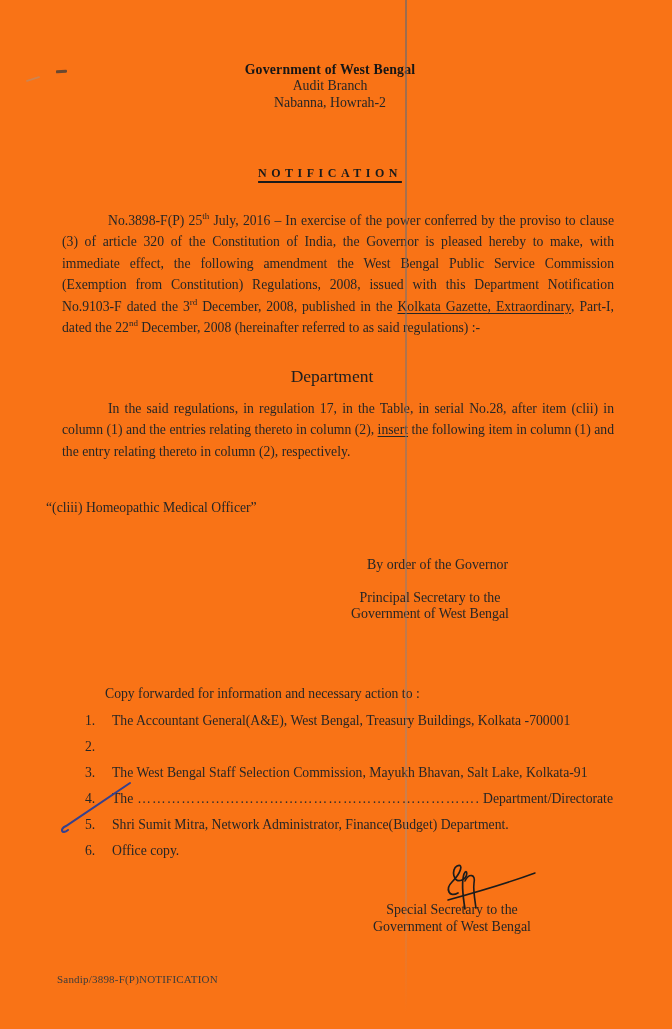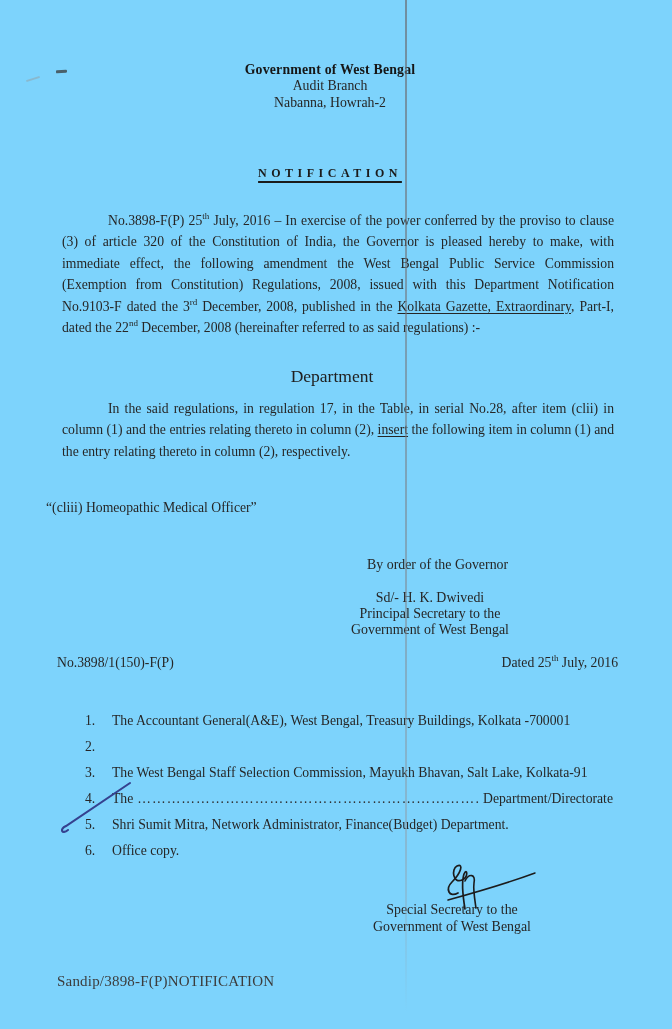--- a/index.html
+++ b/index.html
@@ -1,21 +1,21 @@
 <!DOCTYPE html>
 <html><head>
 <meta charset="utf-8">
 <style>
   * { margin:0; padding:0; box-sizing:border-box; }
   html,body { background:#e8e8e8; }
   .page {
     position:relative;
     width:672px; height:1029px;
     margin:0 auto;
-    background:#7dd3fc;
+    background:#f97316;
     font-family:"Liberation Serif", serif;
     color:#262626;
     overflow:hidden;
   }
   
   .fold-line {
     position:absolute; left:405px; top:0; width:1.5px; height:1012px;
     background:linear-gradient(to bottom,
       rgba(105,105,110,.65) 0%, rgba(125,125,130,.5) 55%,
       rgba(150,150,155,.4) 85%, rgba(170,170,175,0) 100%);
@@ -68,21 +68,21 @@
   .fwd-text { white-space:nowrap; }
   .leader { flex:1 1 auto; overflow:hidden; white-space:nowrap; letter-spacing:1px;
     margin:0 4px; color:#2e2e2e; }
 
   .sig-svg { position:absolute; top:853px; left:418px; z-index:4; }
   .tick-svg { position:absolute; top:776px; left:58px; z-index:4; }
 
   .special-block { position:absolute; top:901px; left:348px; width:208px;
     text-align:center; font-size:13.9px; line-height:17px; }
 
-  .footer-note { position:absolute; top:973px; left:57px; font-size:15px;
+  .footer-note { position:absolute; top:973px; left:57px; font-size:11px;
     color:#3c3c3c; letter-spacing:.2px; }
 </style>
 </head>
 <body>
 
 <div class="page">
 
   <div class="fold-line"></div>
   <div class="smudge1"></div>
   <div class="smudge2"></div>
@@ -101,30 +101,26 @@
 
   <div class="amendment-title">Department</div>
 
   <p class="body-para para2"><span>In the said regulations, in regulation 17, in the Table, in serial No.28, after item (clii) in column (1) and the entries relating thereto in column (2), </span><span class="u">insert</span><span> the following item in column (1) and the entry relating thereto in column (2), respectively.</span></p>
 
   <div class="quote-line">“(cliii) Homeopathic Medical Officer”</div>
 
   <div class="by-order">By order of the Governor</div>
 
   <div class="sd-block">
-    <div>Sd/- H. K. Dwivedi</div>
     <div>Principal Secretary to the</div>
     <div>Government of West Bengal</div>
   </div>
 
-  <div class="memo-row">
-    <span>No.3898/1(150)-F(P)</span>
-    <span><span>Dated 25</span><span class="sup">th</span><span> July, 2016</span></span>
-  </div>
 
+  <div class="copy-line">Copy forwarded for information and necessary action to :</div>
 
   <div class="fwd-list">
     <div class="fwd-row">
       <span class="fwd-num">1.</span>
         <span class="fwd-gap"></span>
       <span class="fwd-text">The Accountant General(A&amp;E), West Bengal, Treasury Buildings, Kolkata -700001</span>
     </div>
     <div class="fwd-row">
       <span class="fwd-num">2.</span>
         <span class="fwd-gap"></span>

